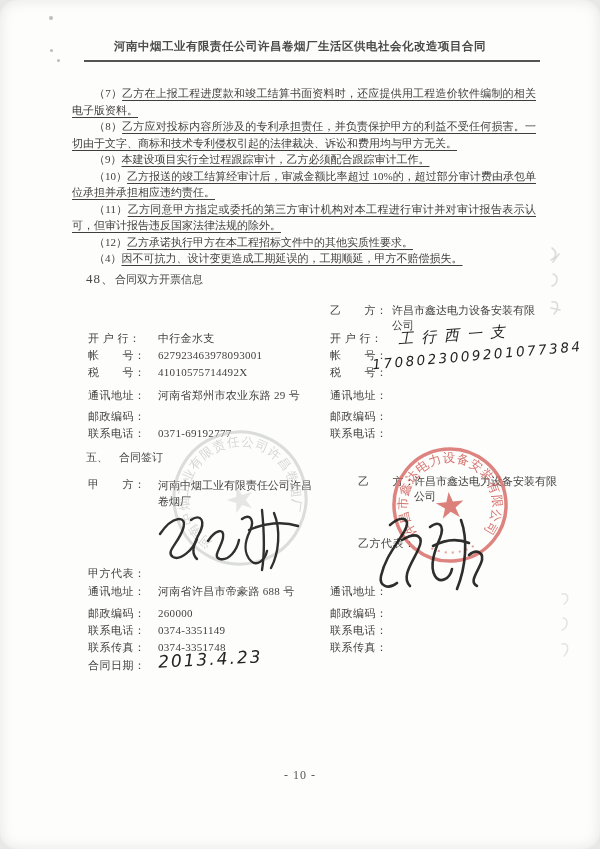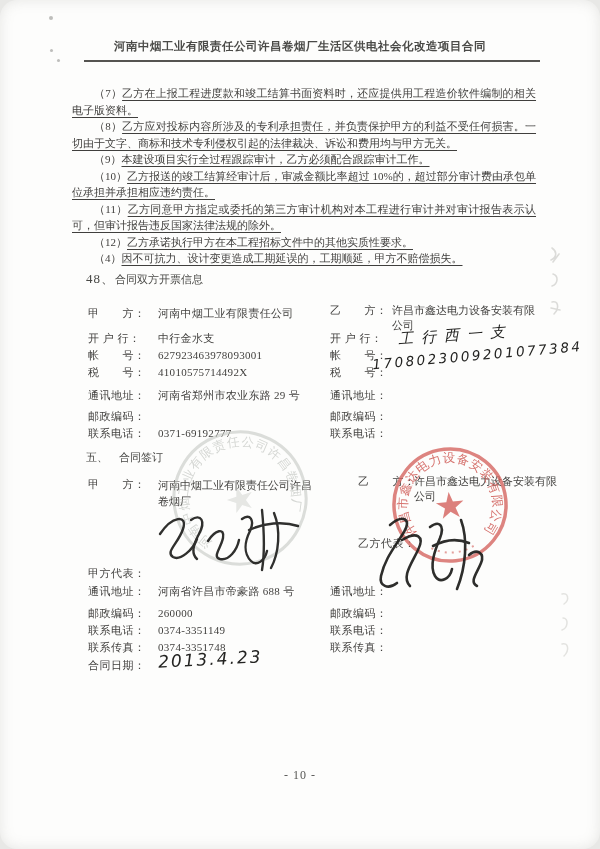--- a/index.html
+++ b/index.html
@@ -79,21 +79,20 @@
     <p><span>（10）</span><span class="clause-text">乙方报送的竣工结算经审计后，审减金额比率超过 10%的，超过部分审计费由承包单位承担并承担相应违约责任。</span></p>
     <p><span>（11）</span><span class="clause-text">乙方同意甲方指定或委托的第三方审计机构对本工程进行审计并对审计报告表示认可，但审计报告违反国家法律法规的除外。</span></p>
     <p><span>（12）</span><span class="clause-text">乙方承诺执行甲方在本工程招标文件中的其他实质性要求。</span></p>
     <p><span>（4）</span><span class="clause-text">因不可抗力、设计变更造成工期延误的，工期顺延，甲方不赔偿损失。</span></p>
   </div>
 
   <div class="sec-heading" style="top:270px;">
     <span class="small-num">48、</span><span>合同双方开票信息</span>
   </div>
 
-  <div class="row" style="top:306px;left:88px;"><span class="lbl">甲　　方：</span><span class="val">河南中烟工业有限责任公司</span></div>
   <div class="row" style="top:331px;left:88px;"><span class="lbl">开 户 行：</span><span class="val">中行金水支</span></div>
   <div class="row" style="top:348px;left:88px;"><span class="lbl">帐　　号：</span><span class="val">627923463978093001</span></div>
   <div class="row" style="top:365px;left:88px;"><span class="lbl">税　　号：</span><span class="val">41010575714492X</span></div>
   <div class="row" style="top:388px;left:88px;"><span class="lbl">通讯地址：</span><span class="val">河南省郑州市农业东路 29 号</span></div>
   <div class="row" style="top:409px;left:88px;"><span class="lbl">邮政编码：</span><span class="val"></span></div>
   <div class="row" style="top:426px;left:88px;"><span class="lbl">联系电话：</span><span class="val">0371-69192777</span></div>
 
   <div class="row" style="top:303px;left:330px;"><span class="lbl-b">乙　　方：</span><span class="val-wrap">许昌市鑫达电力设备安装有限公司</span></div>
   <div class="row" style="top:331px;left:330px;"><span class="lbl-b">开 户 行：</span></div>
   <div class="row" style="top:348px;left:330px;"><span class="lbl-b">帐　　号：</span></div>

